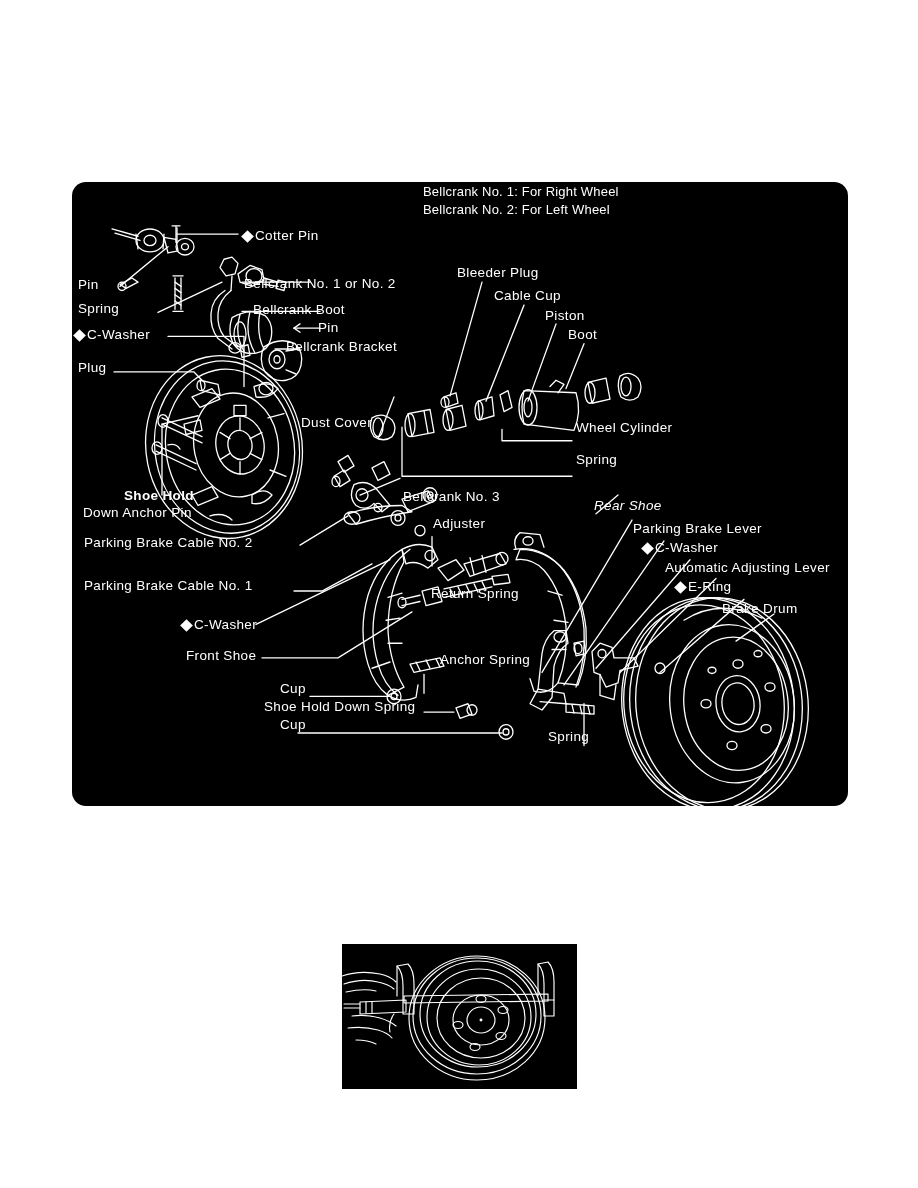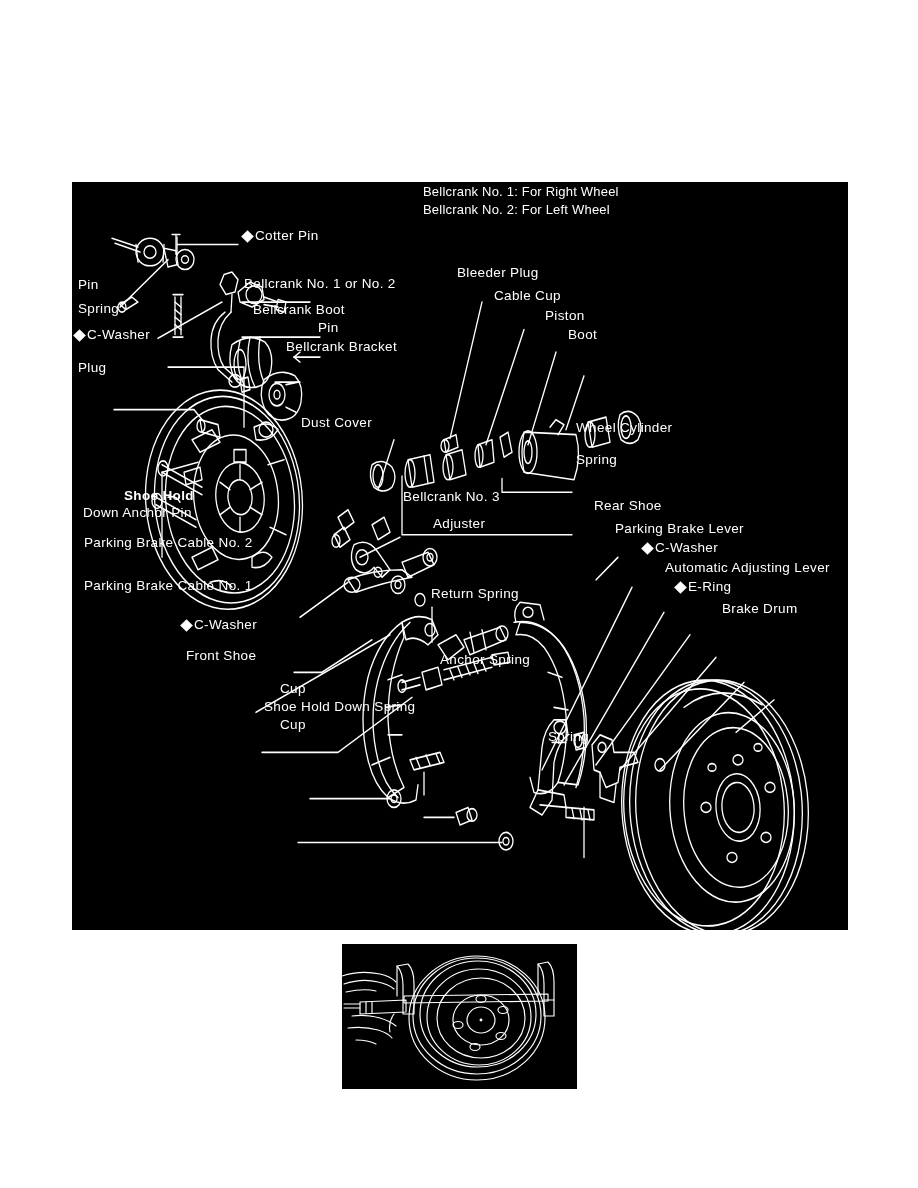--- a/index.html
+++ b/index.html
@@ -15,23 +15,24 @@
     font-family: "Liberation Sans", sans-serif;
     overflow: hidden;
   }
 
   
   #figure-main {
     position: absolute;
     left: 72px;
     top: 182px;
     width: 776px;
-    height: 748px;
+    height: 624px;
     background: #000000;
     overflow: hidden;
+    border-radius: 14px;
   }
 
   
   #figure-inspection {
     position: absolute;
     left: 342px;
     top: 944px;
     width: 235px;
     height: 145px;
     background: #000000;
@@ -394,23 +395,23 @@
   <div class="lbl" style="left:359px; top:404px;">Return Spring</div>
 
   <div class="lbl" style="left:368px; top:470px;">Anchor Spring</div>
 
   <div class="lbl" style="left:208px; top:499px;">Cup</div>
 
   <div class="lbl" style="left:192px; top:517px;">Shoe Hold Down Spring</div>
 
   <div class="lbl" style="left:208px; top:535px;">Cup</div>
 
-  <div class="lbl" style="left:522px; top:316px;">Rear Shoe</div>
-
-  <div class="lbl" style="left:543px; top:339px;">Parking Brake Lever</div>
+  <div class="lbl" style="left:522px; top:316px;font-style:italic;">Rear Shoe</div>
+
+  <div class="lbl" style="left:561px; top:339px;">Parking Brake Lever</div>
 
   <div class="lbl" style="left:571px; top:358px;">
     <span class="dia"></span><span>C-Washer</span>
   </div>
 
   <div class="lbl" style="left:593px; top:378px;">Automatic Adjusting Lever</div>
 
   <div class="lbl" style="left:604px; top:397px;">
     <span class="dia"></span><span>E-Ring</span>
   </div>

